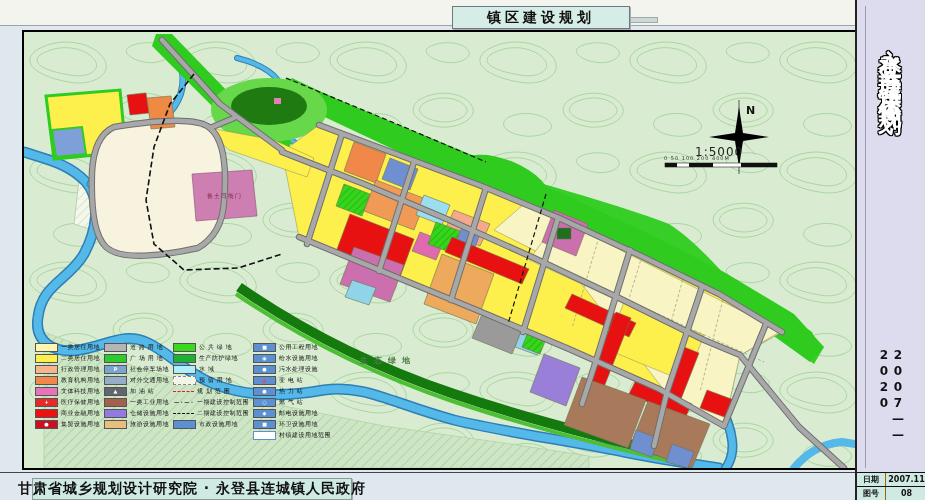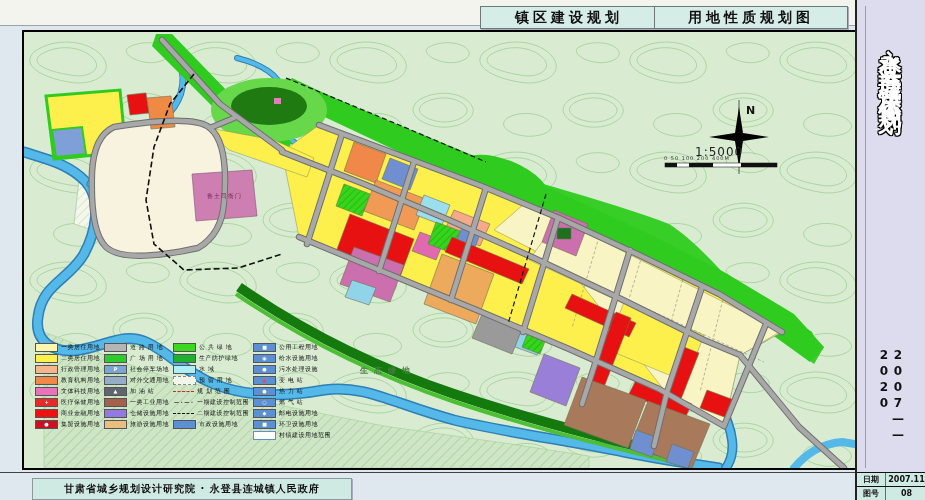--- a/index.html
+++ b/index.html
@@ -5,21 +5,21 @@
   html,body{margin:0;padding:0;}
   body{width:925px;height:500px;overflow:hidden;background:#dfe8ee;
        font-family:"DejaVu Sans","Liberation Sans",sans-serif;position:relative;}
   #stage{position:absolute;inset:0;width:925px;height:500px;}
 
   
   .top-strip{position:absolute;left:0;top:0;width:855px;height:25px;background:#f4f4ef;border-bottom:1px solid #9aa4aa;}
   .title-box{position:absolute;top:6px;height:21px;background:#d6ece6;border:1px solid #6a7a7a;
              box-shadow:1px 1px 0 #aab;display:flex;align-items:center;justify-content:center;
              font-weight:bold;font-size:14px;letter-spacing:4px;color:#111;}
-  .title-box.left{left:480px;width:176px;}
+  .title-box.left{left:452px;width:176px;}
   .title-box.right{left:654px;width:192px;}
   .title-connector{position:absolute;left:630px;top:17px;width:26px;height:4px;background:#cfd8d6;border:1px solid #9aa;}
 
   
   .map-frame{position:absolute;left:22px;top:30px;width:831px;height:436px;border:2px solid #000;background:#d9ecd2;box-sizing:content-box;}
   .map-frame svg{display:block;}
 
   
   .map-label{position:absolute;color:#333;pointer-events:none;white-space:nowrap;}
   .lbl-historic{left:205px;top:188px;font-size:6px;color:#7a2050;letter-spacing:1px;}
@@ -58,34 +58,31 @@
   .sb-row{display:flex;height:13px;border-bottom:1px solid #111;background:#cfe9e3;}
   .sb-row:last-child{border-bottom:none;}
   .sb-cell{display:flex;align-items:center;justify-content:center;font-size:8px;font-weight:bold;color:#111;}
   .sb-cell.lbl{width:28px;border-right:1px solid #a16207;}
   .sb-cell.val{flex:1;}
 
   
   .footer-strip{position:absolute;left:0;top:472px;width:855px;height:28px;background:#dfe8ee;border-top:1.5px solid #444;}
   .credit-box{position:absolute;left:32px;top:5px;width:318px;height:20px;background:#cfe9e3;border:1px solid #8a9a9a;
               box-shadow:1px 1px 0 #aab;display:flex;align-items:center;justify-content:center;
-              font-size:10px;font-weight:bold;color:#111;letter-spacing:1px;white-space:nowrap;}
+              font-size:14px;font-weight:bold;color:#111;letter-spacing:1px;white-space:nowrap;}
 </style>
 </head>
 <body>
 
 <div id="stage">
 
   <div class="top-strip"></div>
   <div class="title-connector"></div>
   <div class="title-box left">
     <span>镇区建设规划</span>
-  </div>
-  <div class="title-box right">
-    <span>用地性质规划图</span>
   </div>
 
   <div class="map-frame">
     <svg width="831" height="436" viewBox="0 0 831 436">
       <defs>
         <pattern id="topo" width="150" height="110" patternUnits="userSpaceOnUse">
           <rect width="150" height="110" fill="#d9ecd2"></rect>
           <g stroke="#9ccf92" fill="none" stroke-width="0.8">
             <path d="M10,20 C30,5 62,8 76,22 C94,40 70,55 45,50 C20,46 -4,34 10,20 Z"></path>
             <path d="M16,23 C33,12 56,14 68,25 C81,37 64,47 46,43 C27,40 5,33 16,23 Z"></path>
@@ -253,21 +250,21 @@
       </g>
       <g>
         <rect x="641" y="131" width="112" height="4" fill="#fff" stroke="#222" stroke-width="0.6"></rect>
         <rect x="641" y="131" width="12" height="4" fill="#111"></rect>
         <rect x="665" y="131" width="24" height="4" fill="#111"></rect>
         <rect x="717" y="131" width="36" height="4" fill="#111"></rect>
       </g>
     </svg>
 
     <div class="map-label lbl-historic" style="position: absolute; left: 183px; top: 160px;">鲁土司衙门</div>
-    <div class="map-label lbl-eco" style="position: absolute; left: 336px; top: 333px;">生态绿地</div>
+    <div class="map-label lbl-eco" style="position: absolute; left: 336px; top: 323px;">生态绿地</div>
     <div class="map-label lbl-scale" style="position:absolute;left:671px;top:113px;">1:5000</div>
     <div class="map-label lbl-north" style="position:absolute;left:722px;top:72px;">N</div>
     <div class="map-label lbl-scalebar-text" style="position:absolute;left:640px;top:123px;">0  50 100      200                 400M</div>
 
     <div class="legend" style="left:11px;top:311px;">
       <div class="legend-cols" id="legend-cols">
           <div class="legend-col">
             <div class="legend-item">
               <span class="swatch" style="background: rgb(253, 246, 174);"></span>
               <span class="legend-label">一类居住用地</span>

